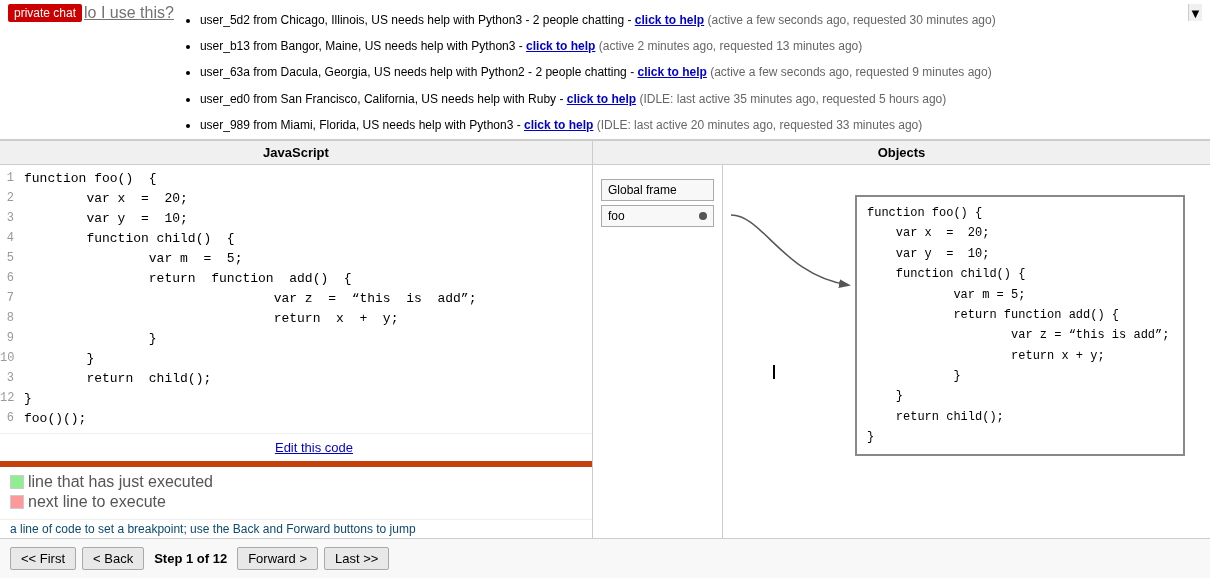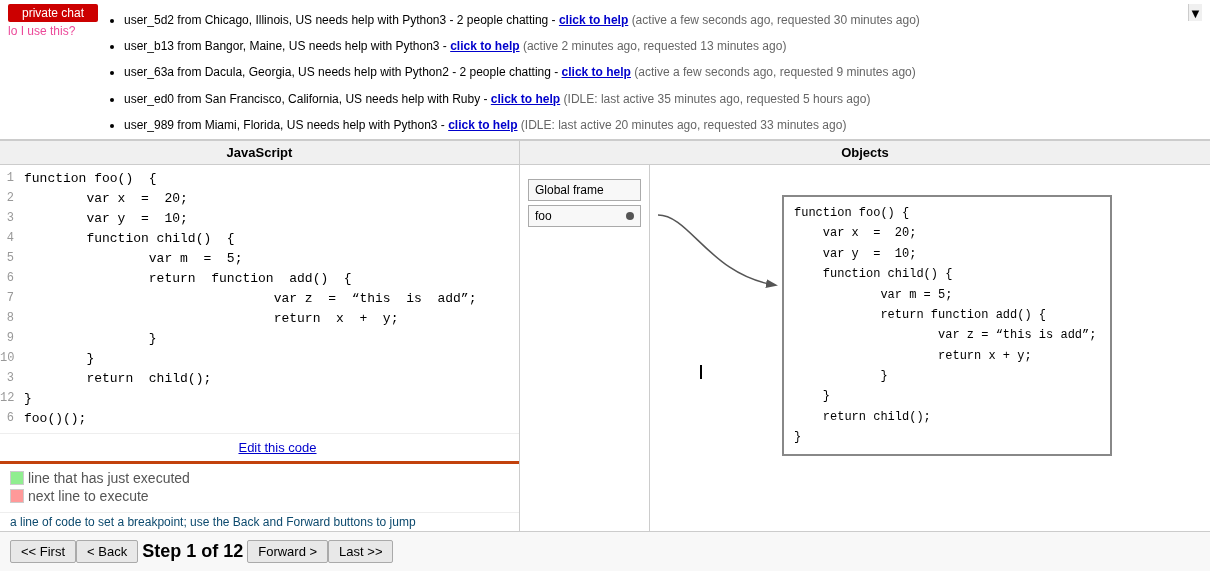--- a/index.html
+++ b/index.html
@@ -15,36 +15,36 @@
     
     .notification-bar {
       background: #fff;
       padding: 4px 8px;
       border-bottom: 1px solid #ccc;
       display: flex;
       align-items: flex-start;
     }
     .notification-left {
       display: flex;
-      flex-direction: column;
       gap: 2px;
       min-width: 90px;
     }
     .private-chat-btn {
       background: #cc0000;
       color: #fff;
       border: none;
       padding: 2px 6px;
       font-size: 12px;
       cursor: pointer;
       border-radius: 2px;
     }
     .how-link {
-      color: #ec4899;
-      font-size: 12px;
+      color: #737373;
+      font-size: 16px;
+      text-decoration: underline;
       cursor: pointer;
     }
     .notification-list {
       flex: 1;
       padding-left: 8px;
     }
     .notification-list ul {
       list-style: disc;
       padding-left: 18px;
     }
@@ -74,21 +74,21 @@
     }
 
     
     .visualizer {
       display: flex;
       border-top: 1px solid #ccc;
     }
 
     
     .code-panel {
-      width: 520px;
+      width: 593px;
       border-right: 1px solid #ccc;
       flex-shrink: 0;
     }
     .code-panel-header {
       background: #f0f0f0;
       border-bottom: 1px solid #ccc;
       text-align: center;
       padding: 4px 0;
       font-weight: bold;
       font-size: 13px;
@@ -127,23 +127,23 @@
     }
     .edit-link {
       color: #00c;
       text-decoration: underline;
       cursor: pointer;
       font-size: 13px;
       margin-left: 36px;
     }
     .legend-bar {
       padding: 6px 10px;
-      font-size: 14px;
+      font-size: 16px;
       color: #555;
-      border-top: 3px solid #c2410c;
+      border-top: 6px solid #c2410c;
     }
     .legend-item {
       display: flex;
       align-items: center;
       gap: 4px;
       margin-bottom: 2px;
     }
     .legend-box {
       width: 14px;
       height: 14px;
@@ -237,32 +237,33 @@
       line-height: 1.7;
       font-size: 12px;
     }
 
     
     .nav-bar {
       border-top: 1px solid #ccc;
       padding: 8px 10px;
       display: flex;
       align-items: center;
+      gap: 6px;
       background: #f8f8f8;
     }
     .nav-btn {
       border: 1px solid #aaa;
       background: #e8e8e8;
       padding: 3px 10px;
       font-size: 13px;
       cursor: pointer;
       border-radius: 2px;
     }
     .step-label {
-      font-size: 18px;
+      font-size: 13px;
       font-weight: bold;
       margin: 0 4px;
     }
     .text-cursor {
       display: inline-block;
       width: 2px;
       height: 14px;
       background: #000;
       vertical-align: middle;
     }

